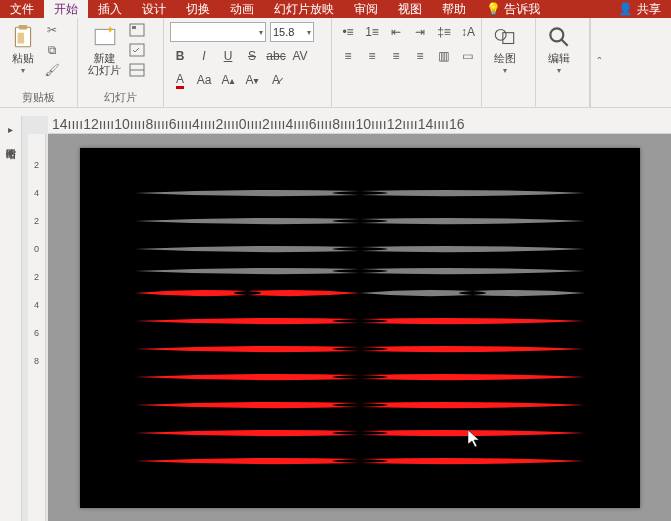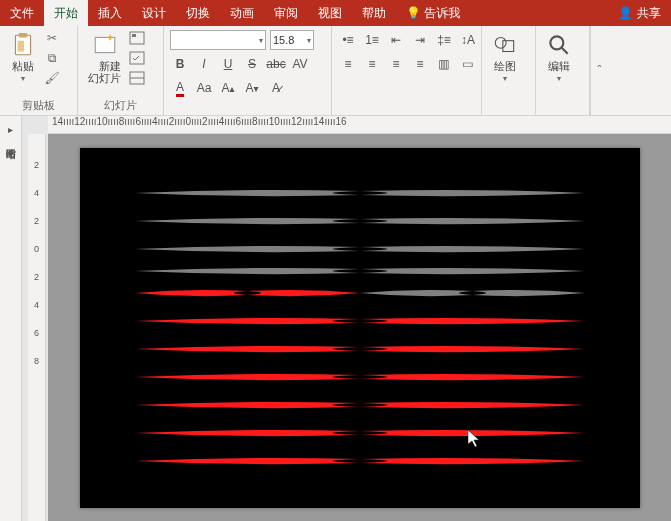--- a/index.html
+++ b/index.html
@@ -1,62 +1,63 @@
 <!DOCTYPE html>
 <html><head>
 <meta charset="utf-8">
 <style>
 *{margin:0;padding:0;box-sizing:border-box;font-family:"Microsoft YaHei",sans-serif}
 body{width:671px;height:521px;background:#f3f2f1;overflow:hidden;font-size:12px;color:#333}
-.tabbar{height:26px;background:#b82e1e;display:flex;align-items:stretch;color:#fff}
+.tabbar{height:18px;background:#b82e1e;display:flex;align-items:stretch;color:#fff}
 .tab{padding:0 10px;display:flex;align-items:center;cursor:pointer;font-size:12px}
-.tab.active{background:#f3f2f1;color:#14532d}
+.tab.active{background:#f3f2f1;color:#701a75}
 .tab-right{margin-left:auto;display:flex}
 .ribbon{height:90px;display:flex;border-bottom:1px solid #d4d4d4;background:#f3f2f1}
 .group{border-right:1px solid #d4d4d4;padding:4px 6px 2px;display:flex;flex-direction:column;justify-content:space-between}
 .group-label{text-align:center;font-size:11px;color:#666;padding-top:2px}
 .gbody{flex:1;display:flex;align-items:flex-start;gap:4px}
 .vbtn{display:flex;flex-direction:column;align-items:center;justify-content:center;gap:2px;padding:2px 4px;cursor:pointer}
 .col{display:flex;flex-direction:column;gap:4px}
 .row{display:flex;gap:4px;align-items:center}
 .ic{width:16px;height:16px;display:inline-flex;align-items:center;justify-content:center;color:#666}
 .bigic{width:26px;height:26px;display:inline-flex;align-items:center;justify-content:center}
-.lbl{font-size:11px;color:#444;text-align:right;line-height:1.1}
+.lbl{font-size:11px;color:#444;text-align:center;line-height:1.1}
 .sel{height:20px;border:1px solid #ababab;background:#fff;font-size:11px;padding:0 2px;display:flex;align-items:center;justify-content:space-between;gap:4px}
 .dd{font-size:8px;color:#666}
 .fbtn{width:20px;height:20px;display:flex;align-items:center;justify-content:center;cursor:pointer;color:#555;font-size:12px}
 .fbtn.b{font-weight:bold}
 .fbtn.i{font-style:italic}
 .fbtn.u{text-decoration:underline}
 .fbtn.s{text-decoration:line-through}
 .collapse{width:18px;border-left:1px solid #d4d4d4;display:flex;align-items:center;justify-content:center;cursor:pointer;color:#666}
 .workspace{position:absolute;top:116px;left:0;right:0;bottom:0;background:#e6e6e6}
 .leftpanel{position:absolute;left:0;top:0;width:22px;height:100%;background:#f3f2f1;border-right:1px solid #d4d4d4;display:flex;flex-direction:column;align-items:center;padding-top:8px;gap:6px}
 .leftpanel .arrow{font-size:10px;color:#555;cursor:pointer}
 .leftpanel .vtxt{writing-mode:vertical-rl;font-size:10px;color:#444}
-.hruler{position:absolute;left:48px;right:0;top:0;height:18px;background:#f3f2f1;border-bottom:1px solid #d4d4d4;font-size:10px;color:#555;overflow:hidden;white-space:nowrap;letter-spacing:0}
+.hruler{position:absolute;left:48px;right:0;top:0;height:18px;background:#f3f2f1;border-bottom:1px solid #d4d4d4;font-size:14px;color:#555;overflow:hidden;white-space:nowrap;letter-spacing:0}
 .hruler .ticks{padding-left:4px}
 .vruler{position:absolute;left:28px;top:18px;width:18px;bottom:0;background:#f3f2f1;border-right:1px solid #d4d4d4;font-size:9px;color:#555;display:flex;flex-direction:column;align-items:center;gap:18px;padding-top:8px}
 .canvas-area{position:absolute;left:48px;top:18px;right:0;bottom:0;background:#9a9a9a;overflow:hidden;display:flex;align-items:flex-start;justify-content:center;padding:14px}
 .slide{width:560px;height:360px;background:#000;position:relative;box-shadow:0 0 4px rgba(0,0,0,0.4)}
 .stripe{position:absolute;left:55px;right:55px;height:10px}
 .stripe svg{width:100%;height:100%;display:block}
 .cursor{position:absolute;color:#fff;font-size:16px;pointer-events:none}
 .bulb{font-size:12px}
 </style>
 </head>
 <body>
 
 <div class="tabbar">
   <div class="tab">文件</div>
   <div class="tab active">开始</div>
   <div class="tab">插入</div>
   <div class="tab">设计</div>
   <div class="tab">切换</div>
   <div class="tab">动画</div>
+  <div class="tab">幻灯片放映</div>
   <div class="tab">审阅</div>
   <div class="tab">视图</div>
   <div class="tab">帮助</div>
   <div class="tab"><span class="bulb">💡</span>&nbsp;<span>告诉我</span></div>
   <div class="tab-right">
     <div class="tab"><span>👤</span>&nbsp;<span>共享</span></div>
   </div>
 </div>
 
 <div class="ribbon">

